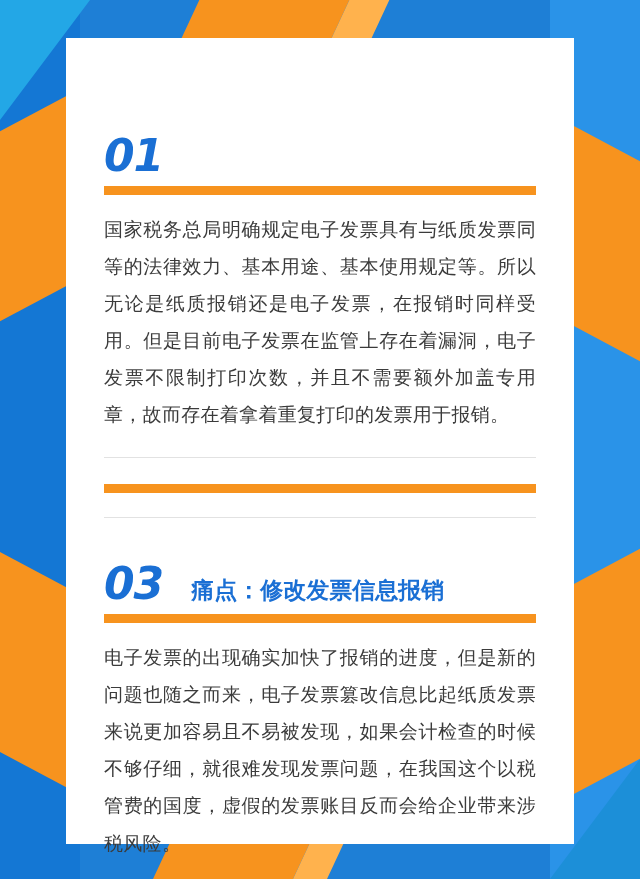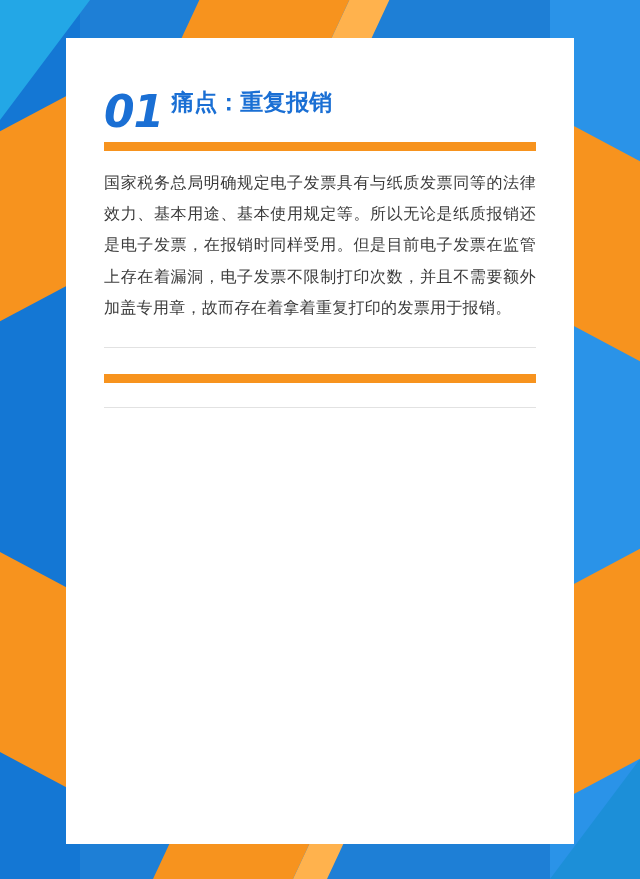--- a/index.html
+++ b/index.html
@@ -117,23 +117,24 @@
     top: 38px;
     width: 508px;
     height: 806px;
     background: #ffffff;
     box-sizing: border-box;
     padding: 52px 38px 30px 38px;
   }
 
   .section-head {
     display: flex;
-    align-items: flex-start;
-    gap: 8px;
+    align-items: flex-end;
+    gap: 28px;
     position: relative;
+    margin-top: 44px;
   }
 
   .num {
     font-family: "DejaVu Sans", sans-serif;
     font-size: 44px;
     font-weight: 800;
     font-style: italic;
     color: #1a6fd4;
     line-height: 1;
     letter-spacing: -1px;
@@ -152,21 +153,21 @@
   }
 
   .underline {
     height: 9px;
     background: #f7931e;
     margin-top: 8px;
     width: 100%;
   }
 
   .body-text {
-    font-size: 16px;
+    font-size: 19px;
     line-height: 1.95;
     color: #3b3b3b;
     margin-top: 16px;
     text-align: justify;
     letter-spacing: 0.3px;
   }
 
   .divider {
     border-top: 1px solid #e2e2e2;
     margin: 24px 0 26px 0;
@@ -190,29 +191,36 @@
     <div class="stripe-top2"></div>
     <div class="stripe-bottom"></div>
     <div class="stripe-bottom2"></div>
   </div>
 
   <div class="card">
 
     <div class="section">
       <div class="section-head">
         <span class="num">01</span>
-        <span class="head-text"><span class="pain">痛点：</span><span>重复报销</span></span>
       </div>
       <div class="underline"></div>
       <div class="body-text">国家税务总局明确规定电子发票具有与纸质发票同等的法律效力、基本用途、基本使用规定等。所以无论是纸质报销还是电子发票，在报销时同样受用。但是目前电子发票在监管上存在着漏洞，电子发票不限制打印次数，并且不需要额外加盖专用章，故而存在着拿着重复打印的发票用于报销。</div>
     </div>
 
     <div class="divider"></div>
 
     <div class="section">
       <div class="underline"></div>
     </div>
 
     <div class="divider"></div>
 
+    <div class="section">
+      <div class="section-head">
+        <span class="num">03</span>
+        <span class="head-text"><span class="pain">痛点：</span><span>修改发票信息报销</span></span>
+      </div>
+      <div class="underline"></div>
+      <div class="body-text">电子发票的出现确实加快了报销的进度，但是新的问题也随之而来，电子发票篡改信息比起纸质发票来说更加容易且不易被发现，如果会计检查的时候不够仔细，就很难发现发票问题，在我国这个以税管费的国度，虚假的发票账目反而会给企业带来涉税风险。</div>
+    </div>
 
   </div>
 </div>
 
 </body></html>

